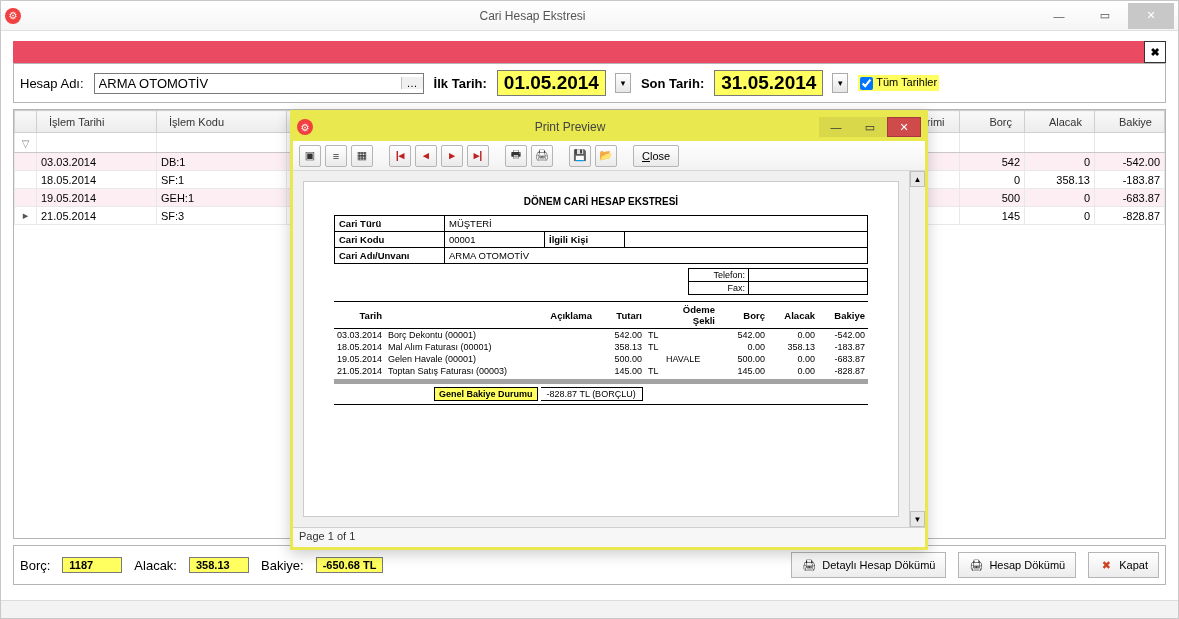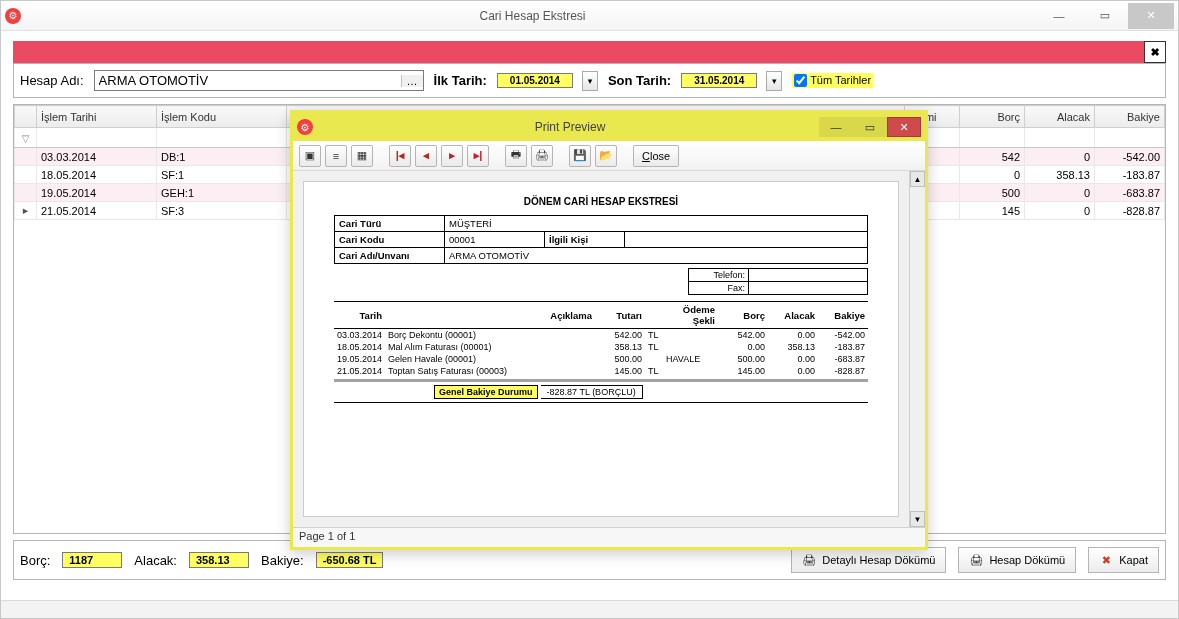--- a/index.html
+++ b/index.html
@@ -17,28 +17,28 @@
 .main-body { padding: 10px 12px; position: relative; height: calc(100% - 48px); }
 .red-bar { height: 22px; background: #eb4a63; position: relative; }
 .red-bar .close-x { position: absolute; right: 0; top: 0; width: 22px; height: 22px; border: 1px solid #333; display: flex; align-items: center; justify-content: center; font-weight: bold; cursor: pointer; background: #fff; }
 
 .filter-panel { border: 1px solid #b5b5b5; background: #fff; padding: 6px 6px; display: flex; align-items: center; gap: 10px; margin-top: 0; }
 .filter-panel .lbl { font-size: 13px; }
 .account-input { flex: 0 0 330px; display: flex; align-items: center; border: 1px solid #7a7a7a; background: #fff; }
 .account-input input { flex: 1; border: none; padding: 2px 4px; font-size: 13px; outline: none; }
 .account-input .pick-btn { width: 22px; text-align: center; cursor: pointer; border-left: 1px solid #c0c0c0; background: #f0f0f0; }
 .bold { font-weight: bold; }
-.date-box { font-weight: bold; font-size: 10px; padding: 1px 12px; background: #ffff60; border: 1px solid #7a7a7a; }
+.date-box { font-weight: bold; font-size: 19px; padding: 1px 6px; background: #ffff60; border: 1px solid #7a7a7a; }
 .date-dd { width: 16px; height: 20px; border: 1px solid #aaa; background: linear-gradient(#fff,#e6e6e6); display: inline-flex; align-items: center; justify-content: center; font-size: 9px; cursor: pointer; margin-left: -1px; }
 .chk-lbl { background: #ffff60; padding: 1px 2px; }
 input[type=checkbox] { vertical-align: middle; }
 
 .grid-area { border: 1px solid #b5b5b5; margin-top: 6px; height: 430px; background: #fff; }
 .grid { width: 100%; border-collapse: collapse; table-layout: fixed; }
-.grid th { background: linear-gradient(#f9f9f9,#ececec); border: 1px solid #cfcfcf; font-weight: normal; font-size: 11px; color: #333; padding: 3px 4px; text-align: left; height: 22px; }
+.grid th { background: linear-gradient(#f9f9f9,#ececec); border: 1px solid #cfcfcf; font-weight: normal; font-size: 11px; color: #333; padding: 3px 12px; text-align: left; height: 22px; }
 .grid td { border: 1px solid #e8e8e8; padding: 2px 4px; font-size: 11px; height: 18px; }
 .grid .num { text-align: right; }
 .grid .filter-row td { border-bottom: 1px solid #c8c8c8; height: 20px; }
 .grid .mark-cell { width: 20px; text-align: center; color: #555; }
 .grid .row-pink { background: #fceef2; }
 .filter-icon { font-size: 10px; color: #888; }
 
 .bottom-panel { border: 1px solid #b5b5b5; margin-top: 6px; padding: 6px; display: flex; align-items: center; gap: 12px; background: #fff; }
 .bottom-panel .val-lbl { font-size: 13px; }
 .bottom-panel .val-box { font-weight: bold; padding: 1px 6px; border: 1px solid #7a7a7a; min-width: 60px; display: inline-block; }
@@ -73,21 +73,21 @@
 .info-table td { border: 1px solid #000; padding: 2px 4px; font-size: 9.5px; font-weight: bold; }
 .info-table td.val { font-weight: normal; }
 .tel-table { width: 180px; border-collapse: collapse; margin-left: auto; margin-top: 4px; }
 .tel-table td { border: 1px solid #000; padding: 1px 3px; font-size: 9px; text-align: right; }
 
 .data-table { width: 100%; border-collapse: collapse; margin-top: 6px; }
 .data-table th { border-top: 1px solid #000; border-bottom: 1px solid #000; padding: 2px 3px; font-size: 9.5px; font-weight: bold; text-align: right; }
 .data-table th.r, .data-table td.r { text-align: right; }
 .data-table td { padding: 1px 3px; font-size: 9px; }
 .genel-box { border: 1px solid #000; display: inline-block; padding: 1px 4px; font-size: 9px; font-weight: bold; background: #ffff60; }
-.genel-row { border-bottom: 1px solid #000; border-top: 3px solid #a3a3a3; padding: 3px 0; margin-top: 2px; }
+.genel-row { border-bottom: 1px solid #000; border-top: 5px solid #a3a3a3; padding: 3px 0; margin-top: 2px; }
 
 .preview-status { height: 20px; border-top: 1px solid #d0d0d0; padding: 2px 6px; font-size: 11px; color: #333; background: #f7f7f7; }
 
 .status-bar { position: absolute; bottom: 0; left: 0; right: 0; height: 18px; background: #f3f3f3; border-top: 1px solid #dcdcdc; font-size: 10px; color: #666; padding: 1px 8px; display: flex; gap: 20px; }
 </style>
 </head>
 <body>
 
 <div class="main-window">
   <div class="main-titlebar">

